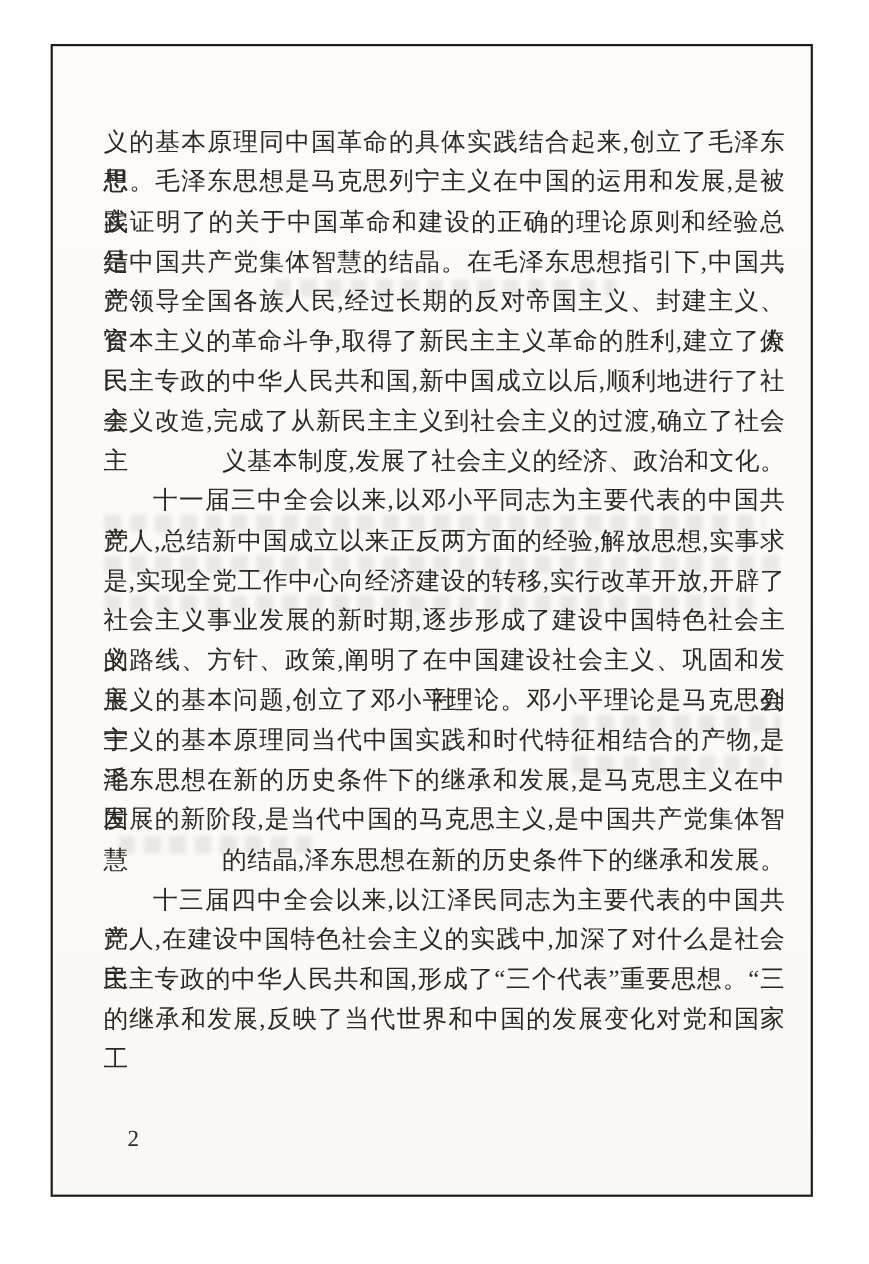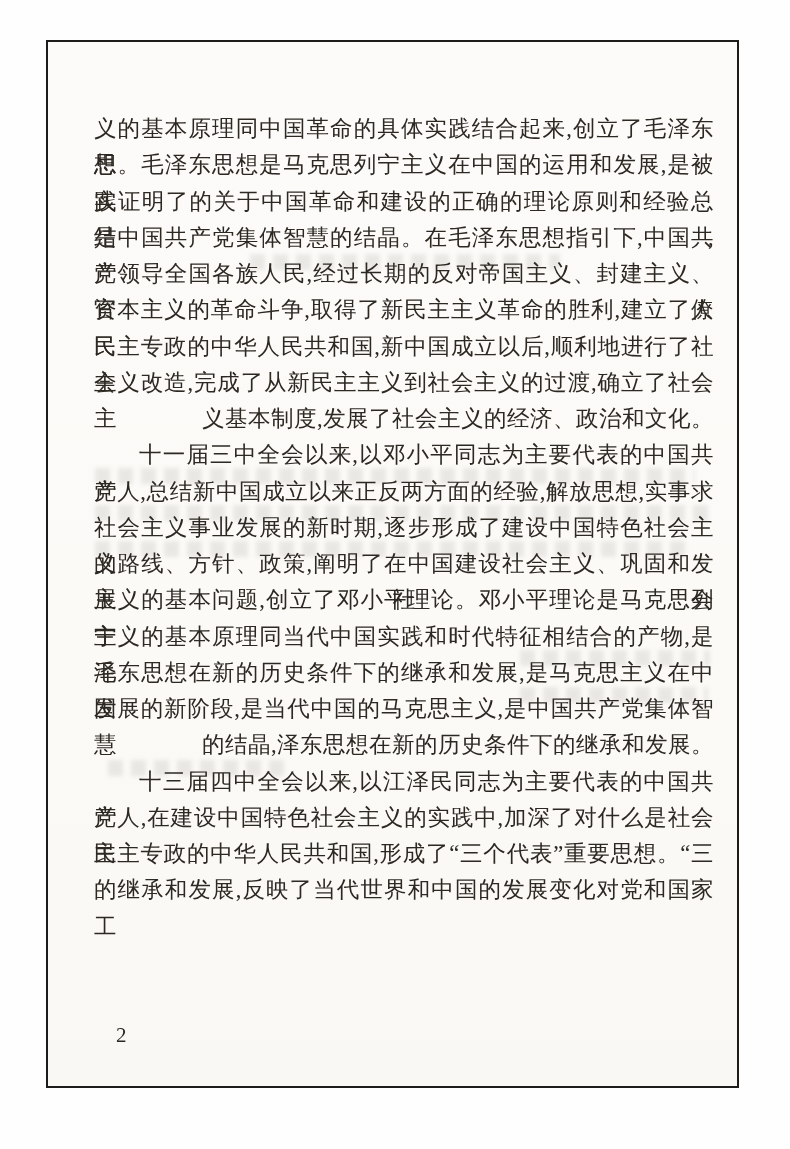--- a/index.html
+++ b/index.html
@@ -67,20 +67,21 @@
       <div class="line full">想。毛泽东思想是马克思列宁主义在中国的运用和发展,是被实</div>
       <div class="line full">践证明了的关于中国革命和建设的正确的理论原则和经验总结,</div>
       <div class="line full">是中国共产党集体智慧的结晶。在毛泽东思想指引下,中国共产</div>
       <div class="line full">党领导全国各族人民,经过长期的反对帝国主义、封建主义、官僚</div>
       <div class="line full">资本主义的革命斗争,取得了新民主主义革命的胜利,建立了人民</div>
       <div class="line full">民主专政的中华人民共和国,新中国成立以后,顺利地进行了社会</div>
       <div class="line full">主义改造,完成了从新民主主义到社会主义的过渡,确立了社会主</div>
       <div class="line short">义基本制度,发展了社会主义的经济、政治和文化。</div>
       <div class="line full indent">十一届三中全会以来,以邓小平同志为主要代表的中国共产</div>
       <div class="line full">党人,总结新中国成立以来正反两方面的经验,解放思想,实事求</div>
+      <div class="line full">是,实现全党工作中心向经济建设的转移,实行改革开放,开辟了</div>
       <div class="line full">社会主义事业发展的新时期,逐步形成了建设中国特色社会主义</div>
       <div class="line full">的路线、方针、政策,阐明了在中国建设社会主义、巩固和发展社会</div>
       <div class="line full">主义的基本问题,创立了邓小平理论。邓小平理论是马克思列宁</div>
       <div class="line full">主义的基本原理同当代中国实践和时代特征相结合的产物,是毛</div>
       <div class="line full">泽东思想在新的历史条件下的继承和发展,是马克思主义在中国</div>
       <div class="line full">发展的新阶段,是当代中国的马克思主义,是中国共产党集体智慧</div>
       <div class="line short">的结晶,泽东思想在新的历史条件下的继承和发展。</div>
       <div class="line full indent">十三届四中全会以来,以江泽民同志为主要代表的中国共产</div>
       <div class="line full">党人,在建设中国特色社会主义的实践中,加深了对什么是社会主</div>
       <div class="line full">民主专政的中华人民共和国,形成了“三个代表”重要思想。“三</div>

